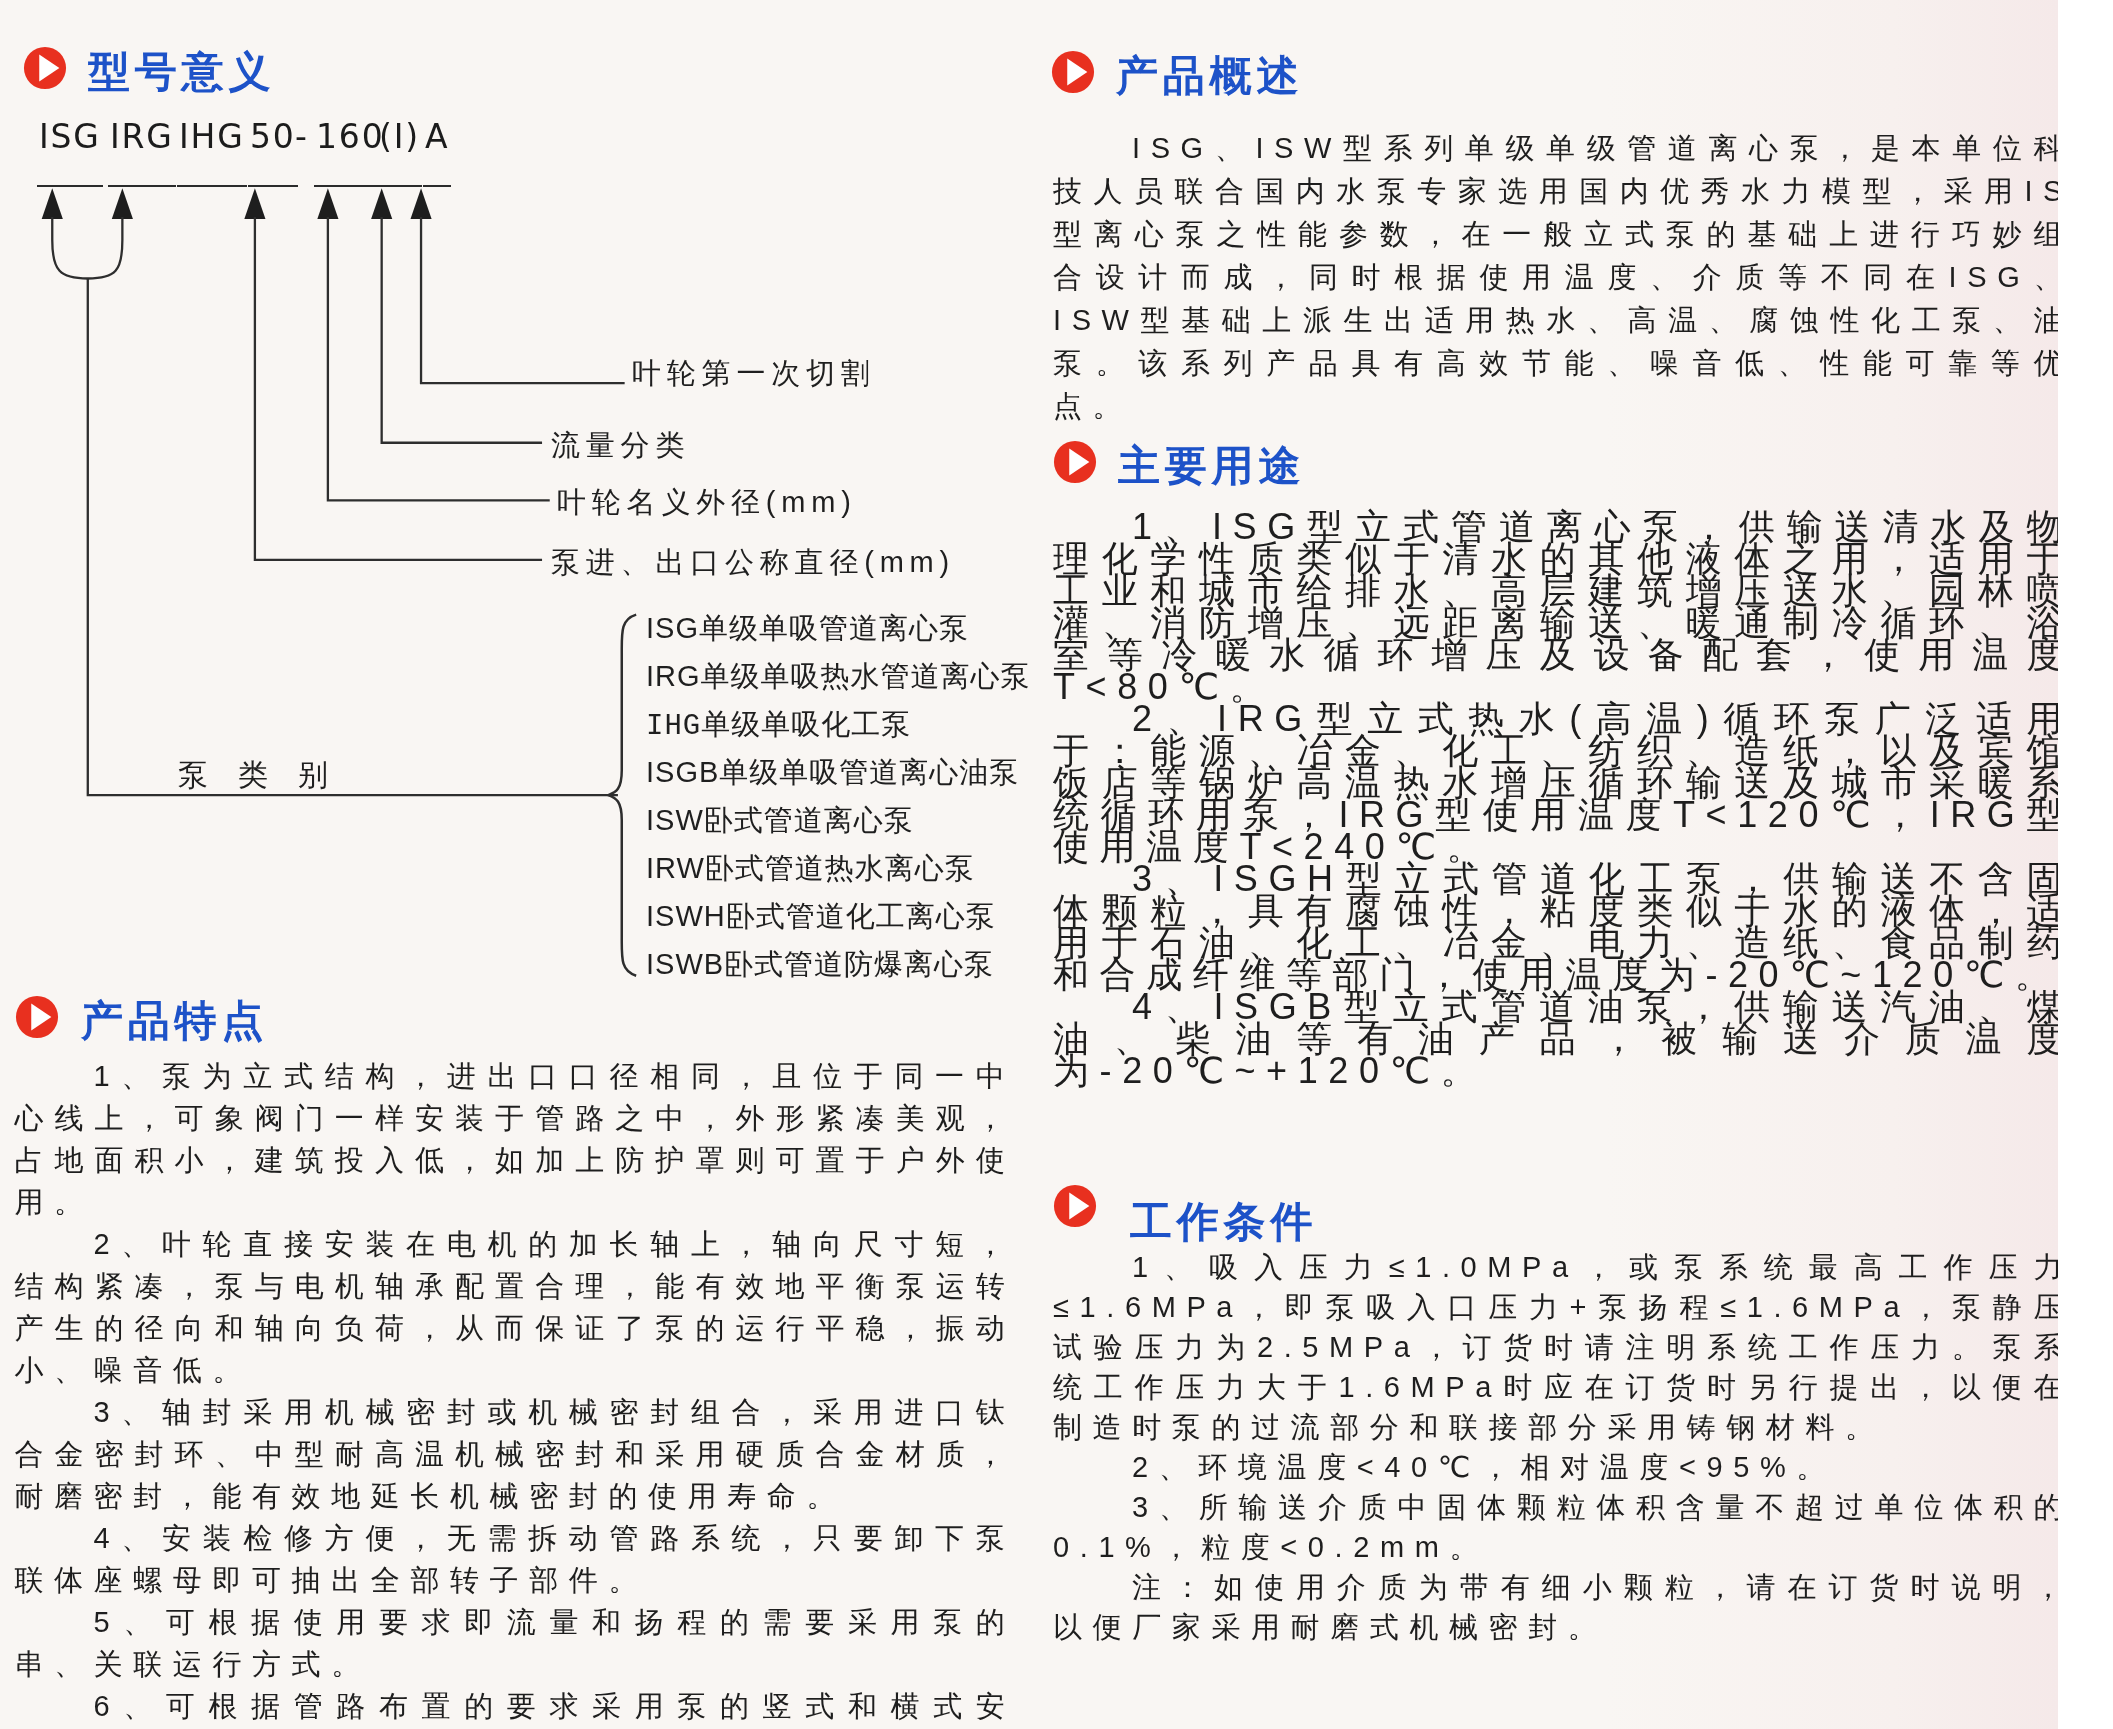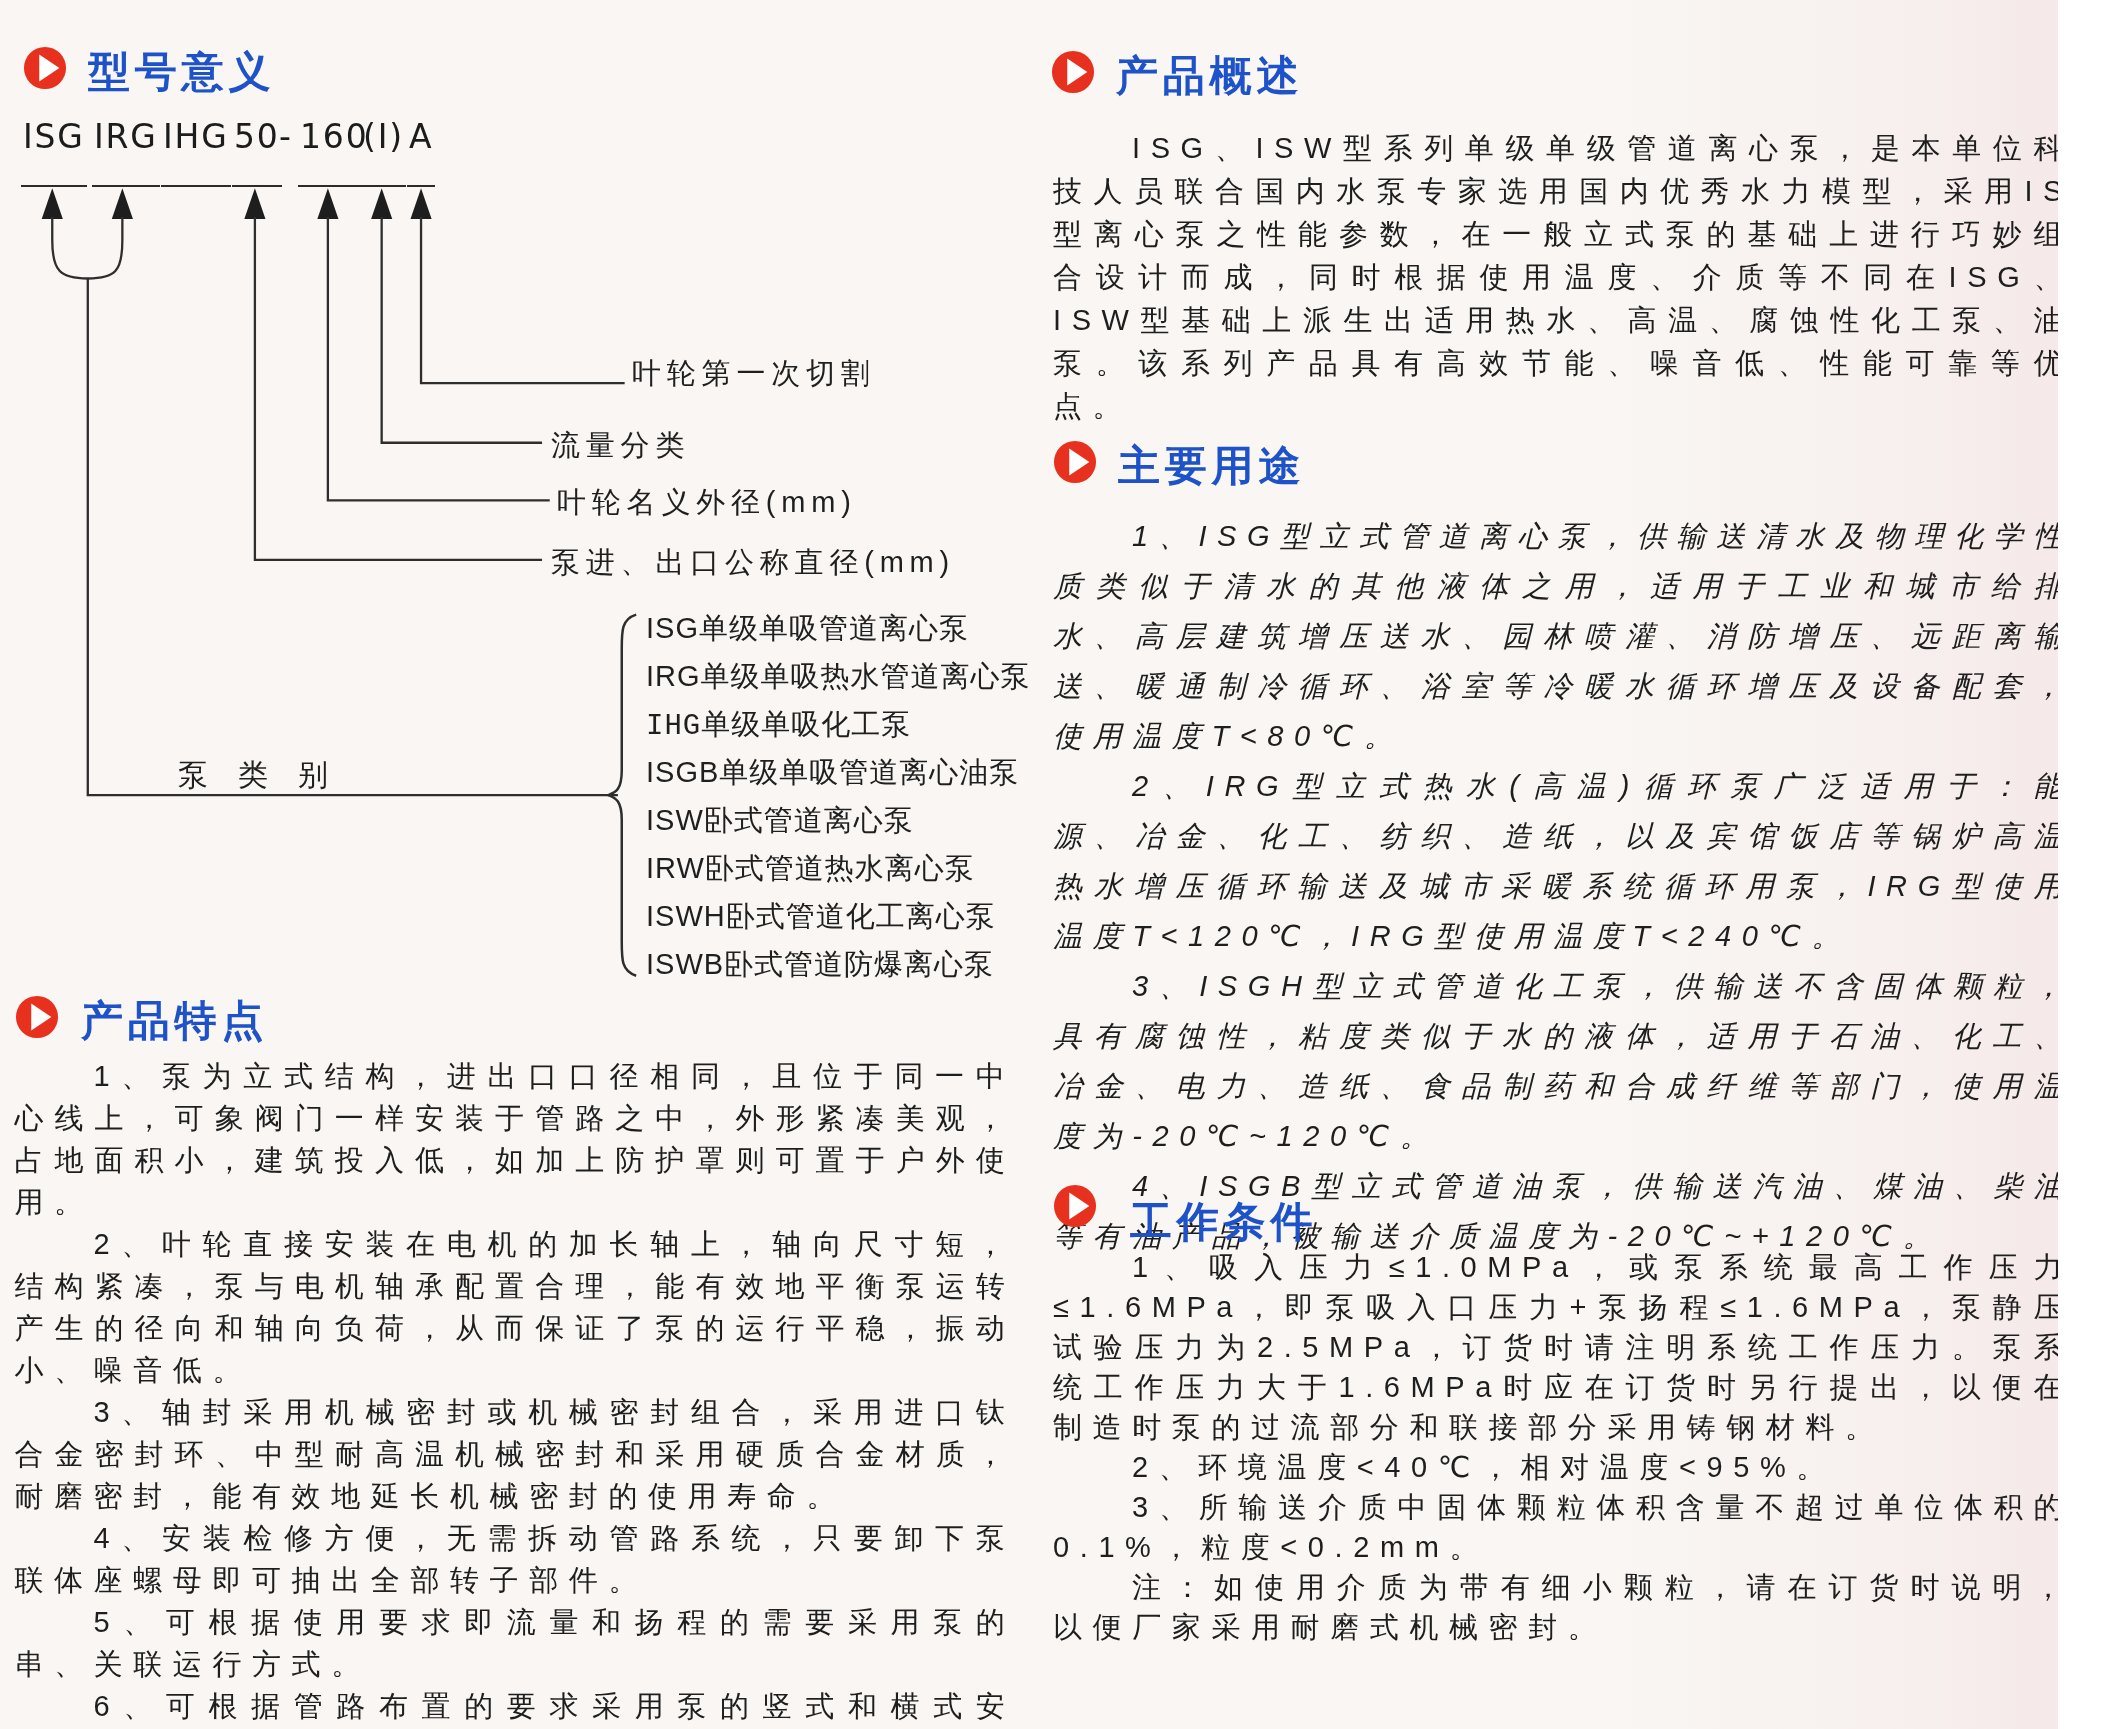--- a/index.html
+++ b/index.html
@@ -23,20 +23,21 @@
   .model-seg{
     position:absolute;
     top:117px;
     font-family:"DejaVu Sans",sans-serif;
     font-size:33px;
     color:#1c1c1c;
     padding:0 1.9px 29px 1.9px;
     border-bottom:2.9px solid #2b2b2b;
     letter-spacing:1.9px;
     white-space:nowrap;
+    margin-left:16px;
   }
   .model-seg.nounder{border-bottom:none;}
   .diagram-svg{position:absolute;left:0;top:0;}
   .callout{
     position:absolute;
     font-size:29px;
     letter-spacing:5.8px;
     white-space:nowrap;
     color:#1f1f1f;
   }
@@ -56,21 +57,21 @@
     color:#1f1f1f;
   }
   .body-text{
     position:absolute;
     text-align:justify;
     color:#1e1e1e;
   }
   .body-text p{margin:0;text-indent:79px;}
   .features-body{left:14.4px;top:1055px;width:1001px;font-size:29px;line-height:42px;letter-spacing:10.6px;}
   .overview-body{left:1053px;top:127px;width:1020px;font-size:29px;line-height:43px;letter-spacing:10.6px;}
-  .applications-body{left:1053px;top:511px;width:1020px;font-size:29px;line-height:50px;letter-spacing:10.6px;font-style:italic;}
+  .applications-body{left:1053px;top:511px;width:1020px;font-size:36px;line-height:32px;letter-spacing:10.6px;}
   .conditions-body{left:1053px;top:1247px;width:1020px;font-size:29px;line-height:40px;letter-spacing:10.6px;}
   .edge-line{position:absolute;left:2100px;top:21px;width:2.9px;height:1708px;background:#c23b62;}
   .edge-strip{position:absolute;left:2103px;top:0;width:10.6px;height:1729px;
     background:linear-gradient(90deg,#f0d3d6 0%,#dfa3b0 100%);}
 </style>
 </head>
 <body>
 
 <div class="page">
 

